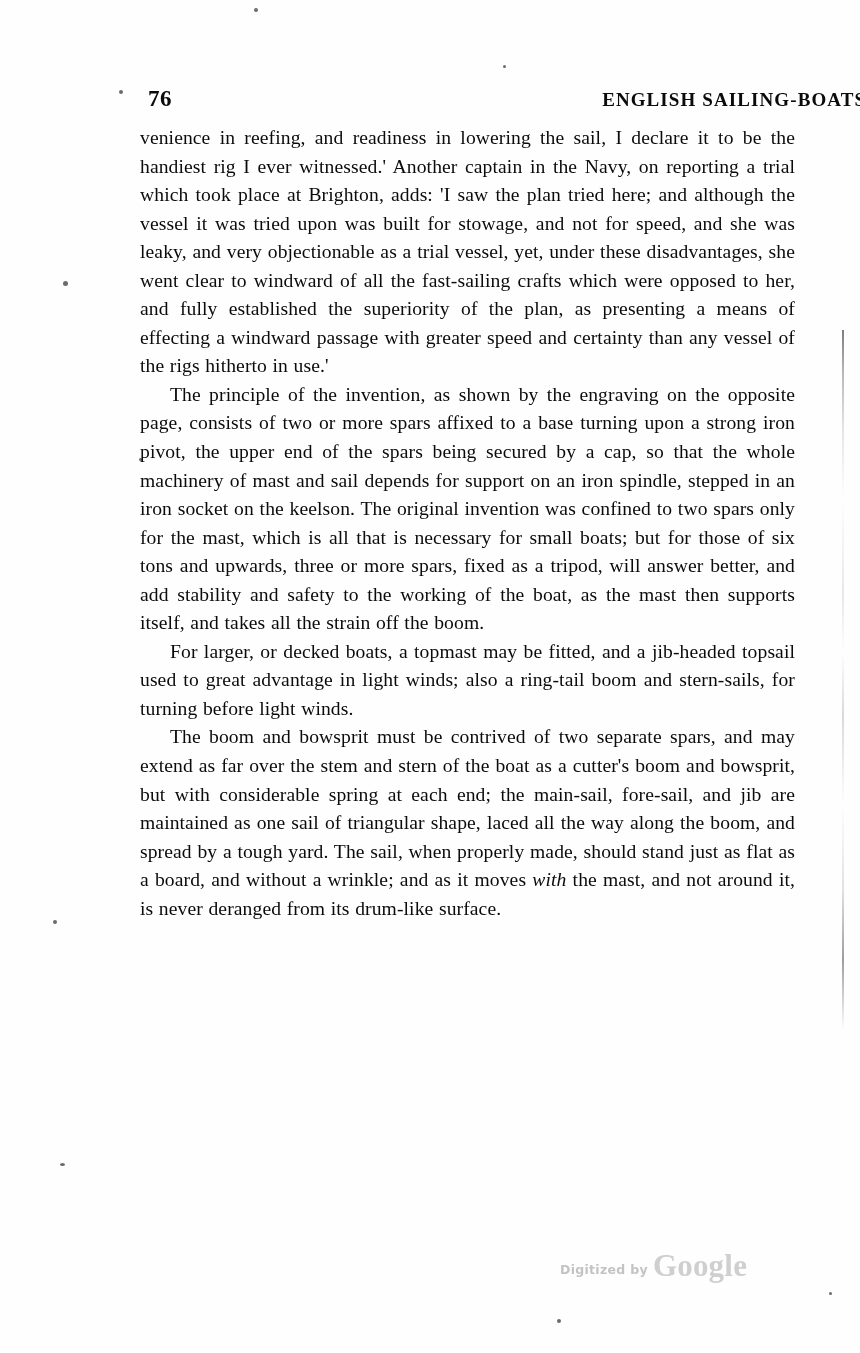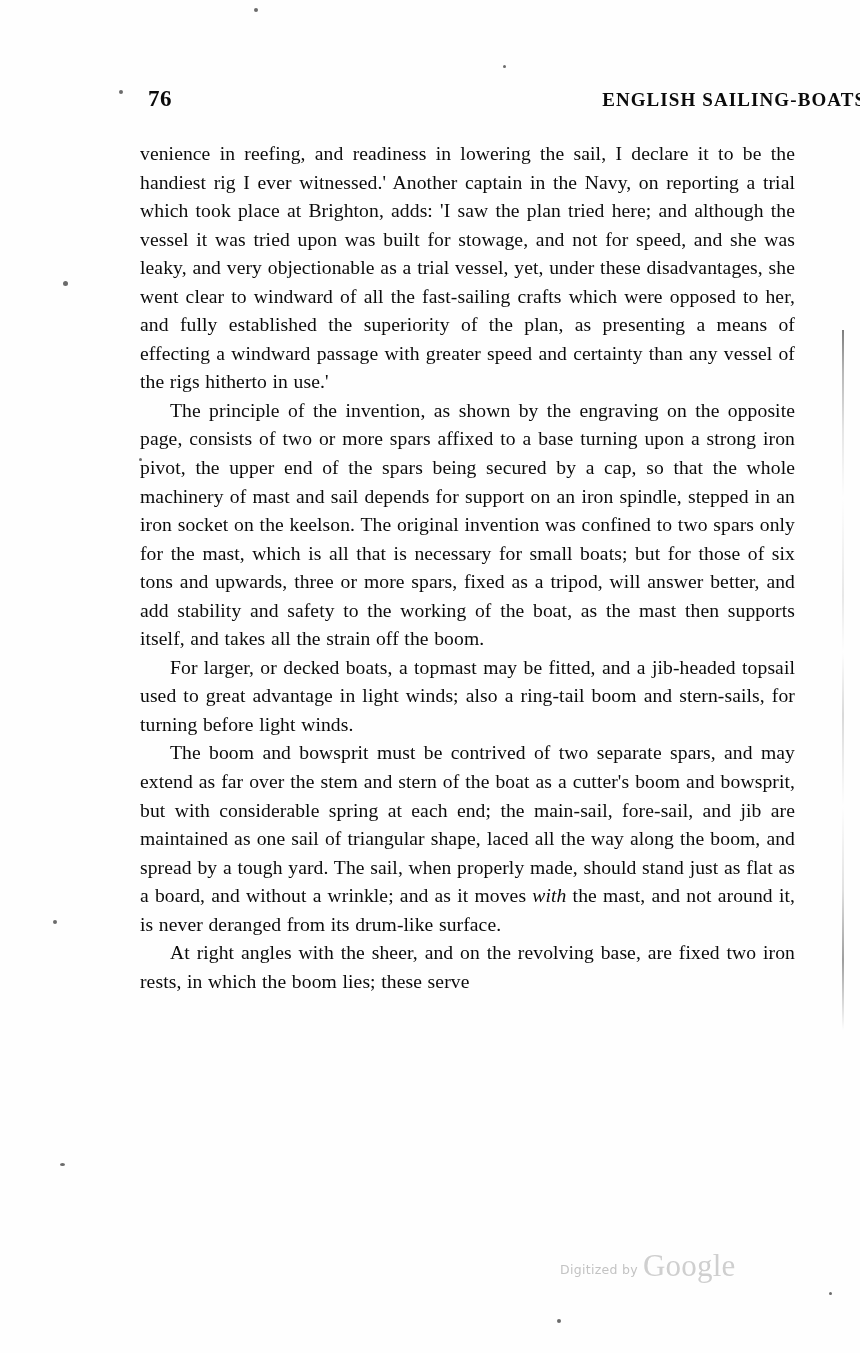--- a/index.html
+++ b/index.html
@@ -72,21 +72,21 @@
     line-height: 28px;
     padding-left: 22px;
     box-sizing: border-box;
     margin-left: 12px;
   }
 
   
   .textblock {
     position: absolute;
     left: 140px;
-    top: 140px;
+    top: 124px;
     width: 655px;
   }
   p.para {
     margin: 0;
     font-size: 19.6px;
     line-height: 28.55px;
     text-align: justify;
     text-align-last: left;
     text-indent: 0;
     letter-spacing: 0.1px;
@@ -105,20 +105,21 @@
   }
 
   
   .watermark {
     position: absolute;
     left: 560px;
     top: 1248px;
     width: 200px;
     height: 44px;
     white-space: nowrap;
+    font-weight: bold;
   }
   .wm-pre {
     font-family: "DejaVu Sans", sans-serif;
     font-size: 12.5px;
     color: #c3c3c3;
     letter-spacing: 0.3px;
     vertical-align: 2px;
   }
   .wm-brand {
     font-family: "Liberation Serif", "DejaVu Serif", serif;
@@ -152,21 +153,20 @@
   <div class="textblock">
 
     <p class="para">venience in reefing, and readiness in lowering the sail, I declare it to be the handiest rig I ever witnessed.' Another captain in the Navy, on reporting a trial which took place at Brighton, adds: 'I saw the plan tried here; and although the vessel it was tried upon was built for stowage, and not for speed, and she was leaky, and very objectionable as a trial vessel, yet, under these disadvantages, she went clear to windward of all the fast-sailing crafts which were opposed to her, and fully established the superiority of the plan, as presenting a means of effecting a windward passage with greater speed and certainty than any vessel of the rigs hitherto in use.'</p>
 
     <p class="para indented">The principle of the invention, as shown by the engraving on the opposite page, consists of two or more spars affixed to a base turning upon a strong iron pivot, the upper end of the spars being secured by a cap, so that the whole machinery of mast and sail depends for support on an iron spindle, stepped in an iron socket on the keelson.   The original invention was confined to two spars only for the mast, which is all that is necessary for small boats; but for those of six tons and upwards, three or more spars, fixed as a tripod, will answer better, and add stability and safety to the working of the boat, as the mast then supports itself, and takes all the strain off the boom.</p>
 
     <p class="para indented">For larger, or decked boats, a topmast may be fitted, and a jib-headed topsail used to great advantage in light winds; also a ring-tail boom and stern-sails, for turning before light winds.</p>
 
     <p class="para indented"><span>The boom and bowsprit must be contrived of two separate spars, and may extend as far over the stem and stern of the boat as a cutter's boom and bowsprit, but with considerable spring at each end; the main-sail, fore-sail, and jib are maintained as one sail of triangular shape, laced all the way along the boom, and spread by a tough yard.   The sail, when properly made, should stand just as flat as a board, and without a wrinkle; and as it moves </span><span class="ital">with</span><span> the mast, and not around it, is never deranged from its drum-like surface.</span></p>
 
-    <p class="para indented">At right angles with the sheer, and on the revolving base, are fixed two iron rests, in which the boom lies; these serve</p>
 
   </div>
 
   <div class="watermark">
     <span class="wm-pre">Digitized by</span><span class="wm-brand">Google</span>
   </div>
 
 </div>
 
 </body></html>

